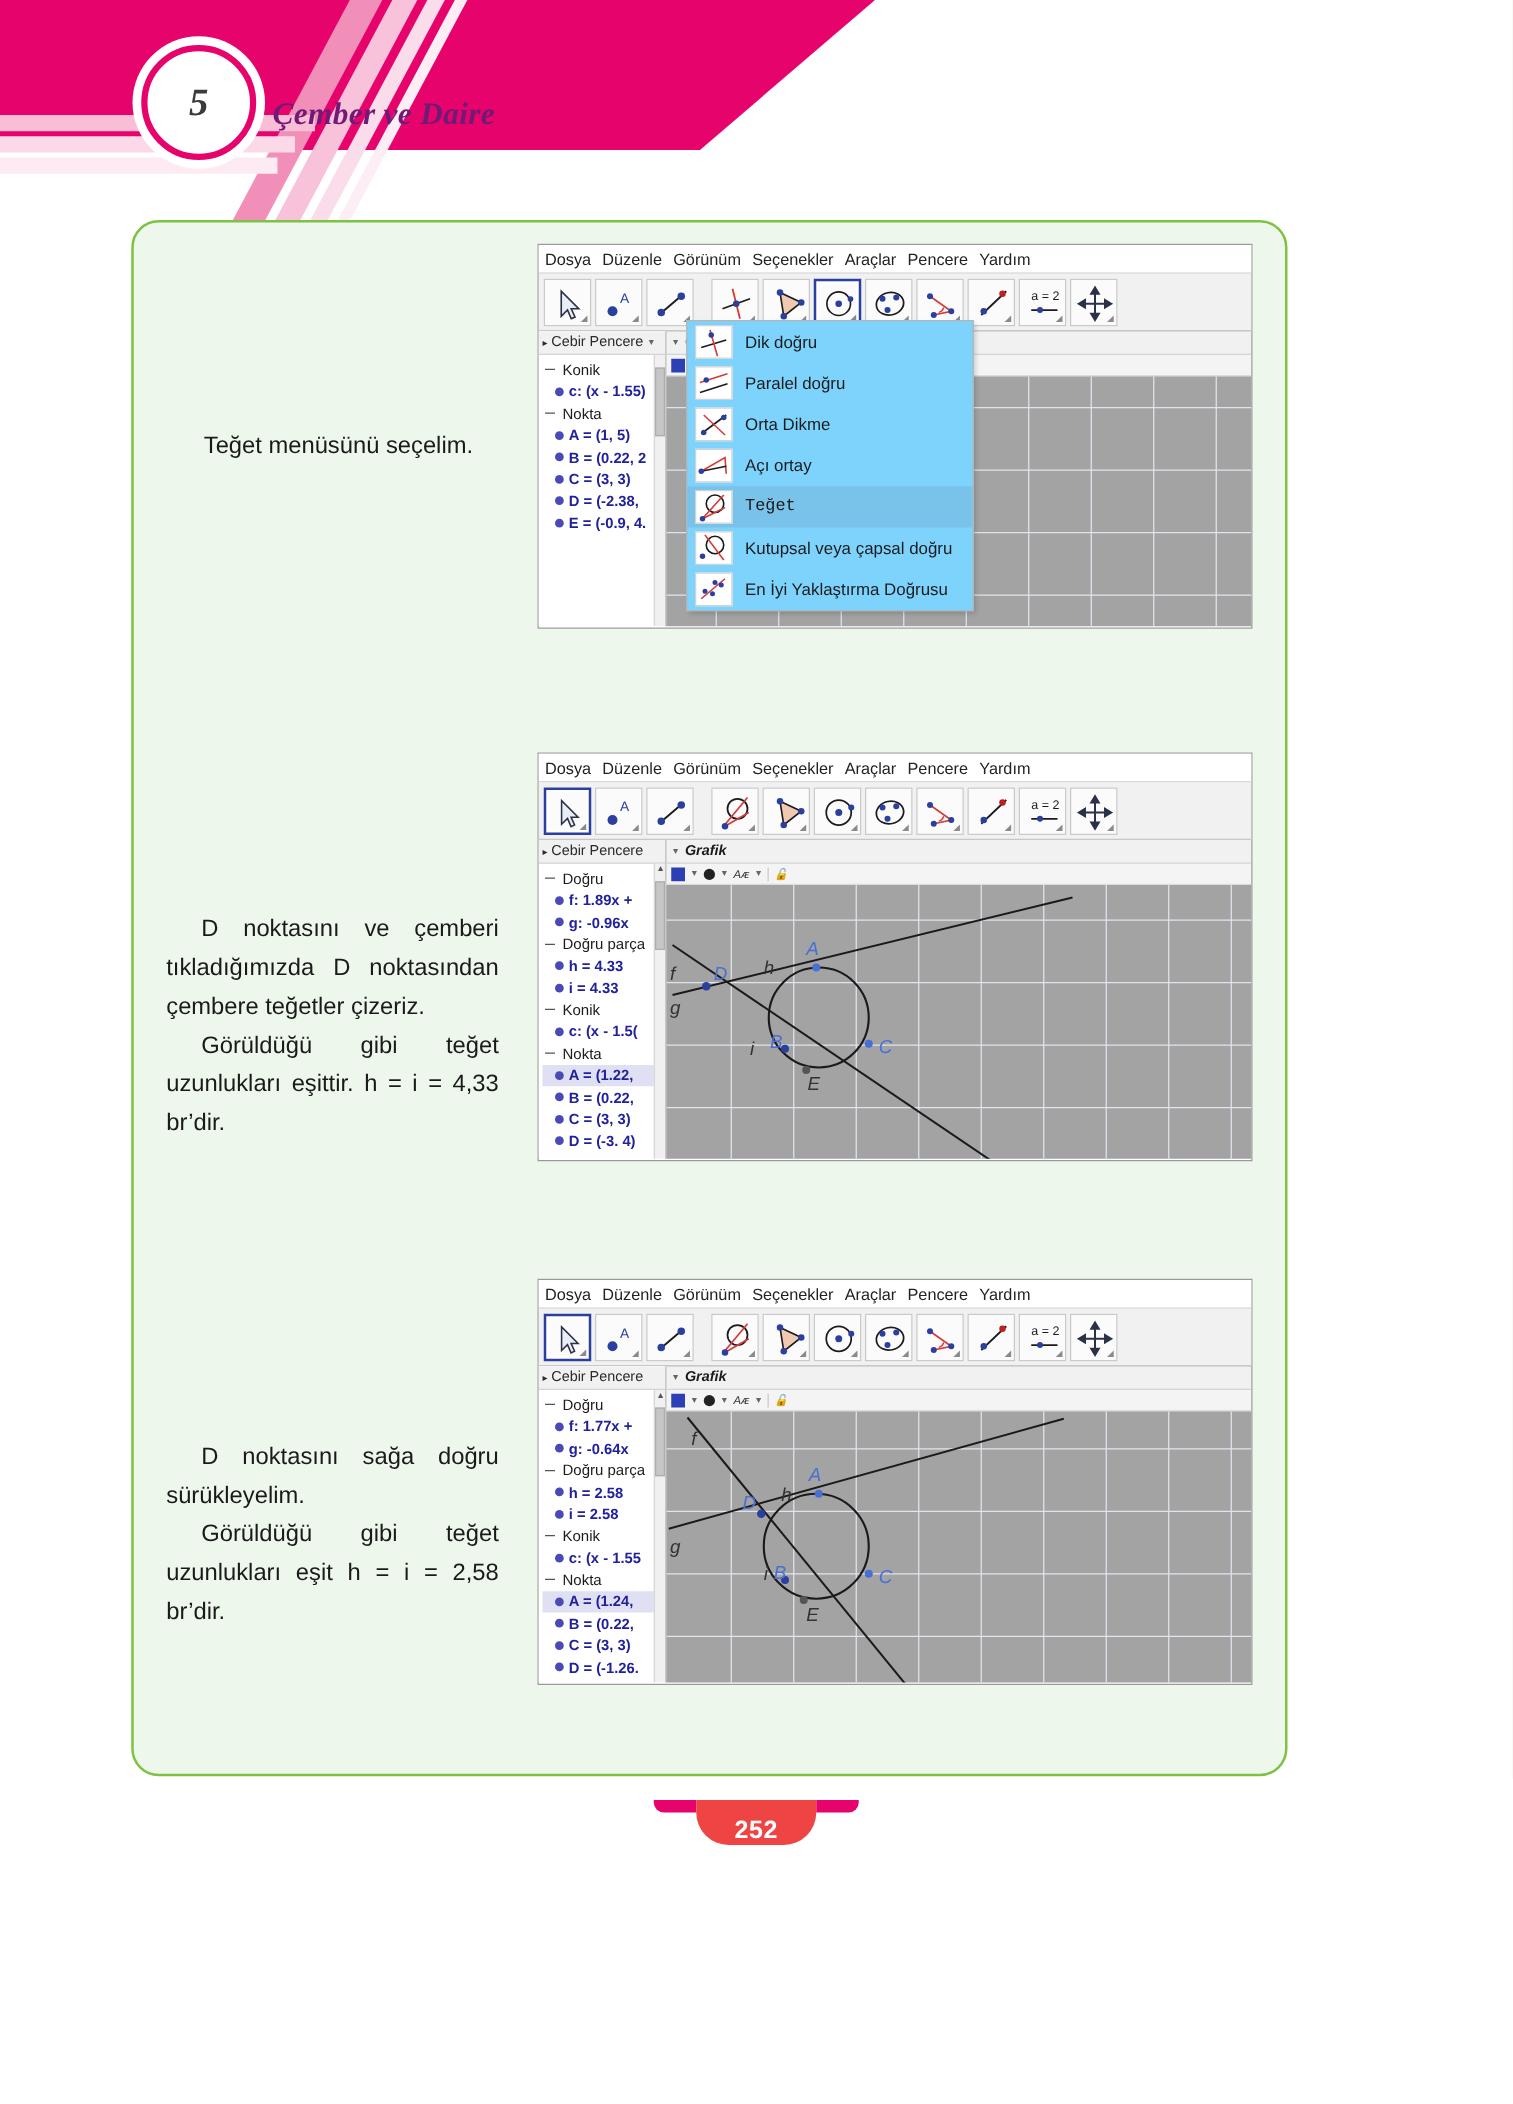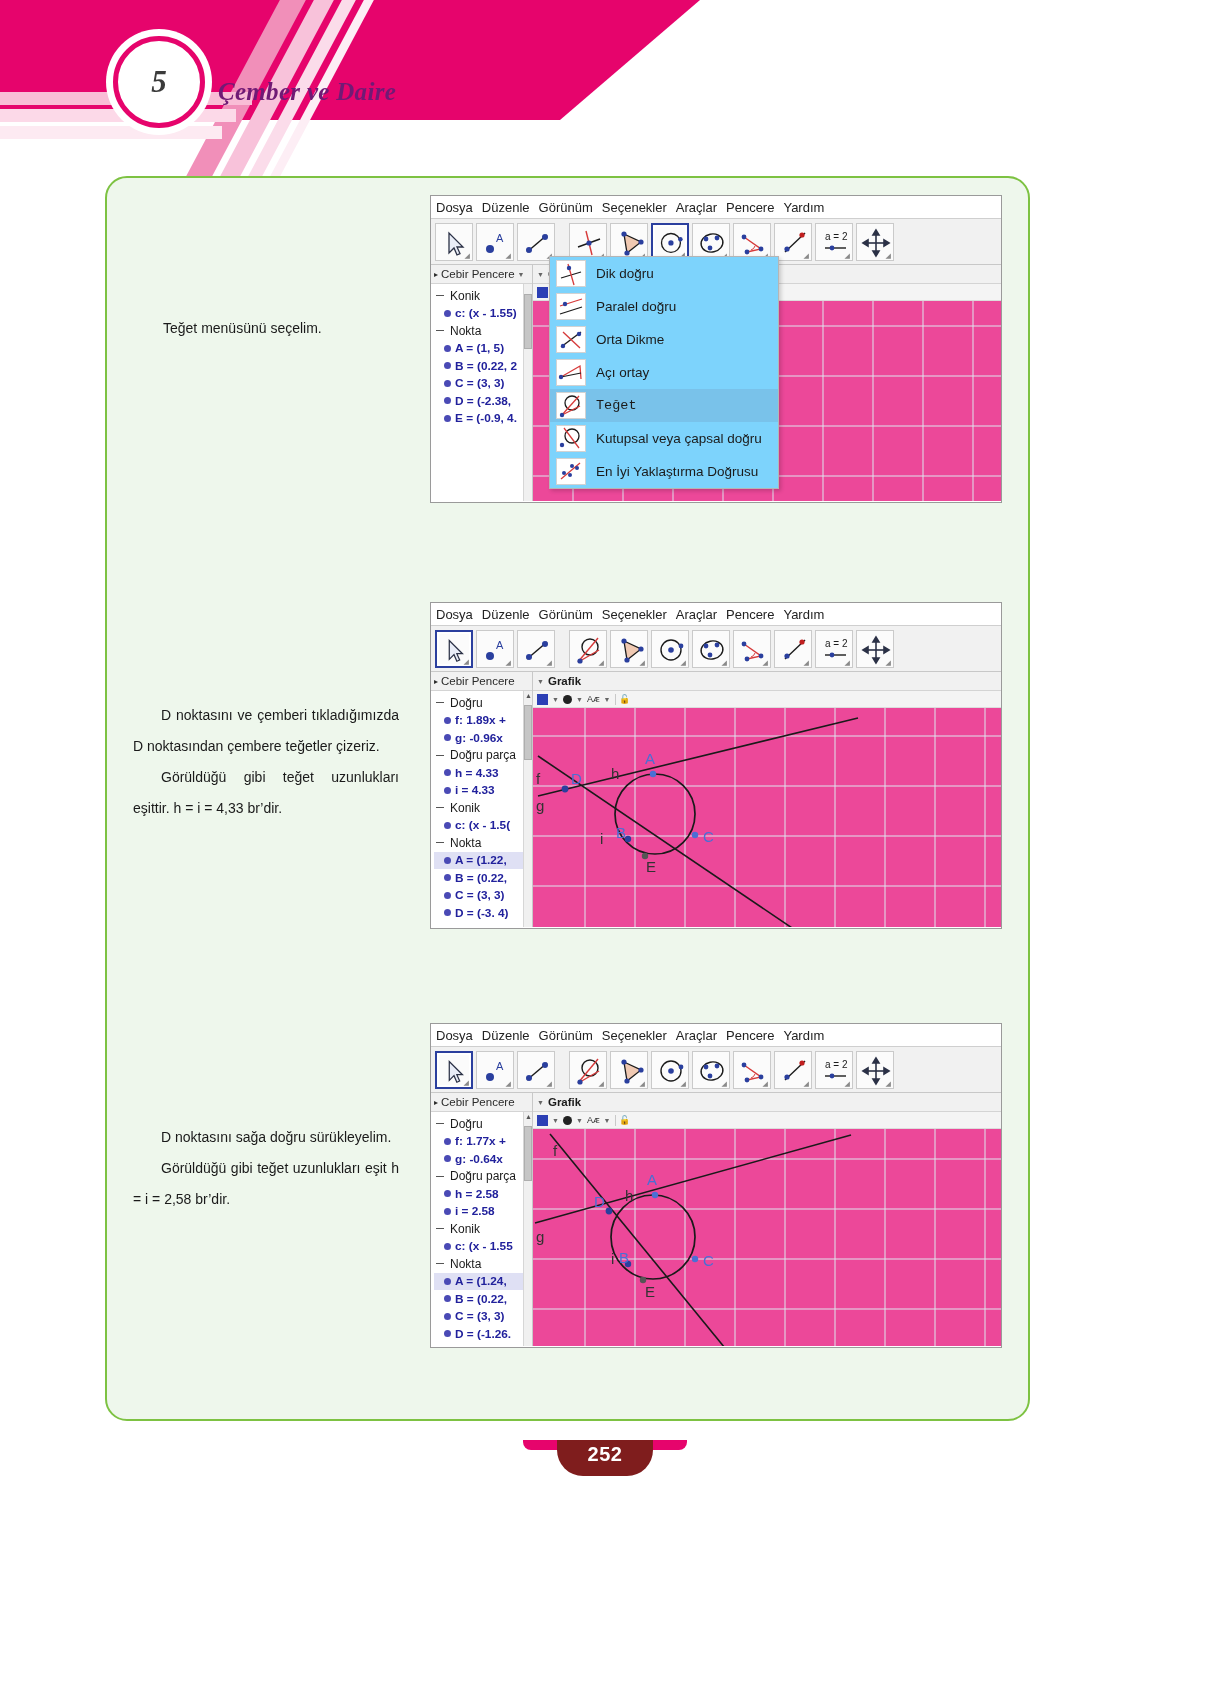--- a/index.html
+++ b/index.html
@@ -48,22 +48,22 @@
   }
 
   
   .card {
     position:absolute; left:105px; top:176px; width:925px; height:1245px;
     background:#eef7ec; border:2px solid #7dc242; border-radius:22px;
   }
 
   
   .body-text {
-    position:absolute; font-size:14px; color:#1a1a1a; line-height:31px;
-    text-align:justify; text-justify:inter-word; width:266px;
+    position:absolute; font-size:19px; color:#1a1a1a; line-height:31px;
+    text-align:justify; text-justify:inter-word; width:266px;margin-top:28px;
   }
   .body-text p { margin:0; }
   .body-text p.ind { text-indent:28px; }
 
   
   .gg {
     position:absolute; background:#ffffff;
     border:1px solid #9a9a9a;
     font-size:12.5px; color:#1b1b1b;
   }
@@ -98,21 +98,21 @@
     font-size:11.5px; color:#2a2a2a; white-space:nowrap;
   }
   .alg-list { padding:3px 0 0 3px; }
   .alg-row { display:flex; align-items:center; gap:4px; height:17.5px; white-space:nowrap; }
   .alg-row.grp { padding-left:2px; font-size:12px; color:#1b1b1b; }
   .alg-row.grp .minus { display:inline-block; width:8px; height:1px; background:#555; margin-right:2px; }
   .alg-row.item { padding-left:10px; font-weight:bold; font-size:11.8px; color:#21219c; }
   .alg-row.item .dot { width:7px; height:7px; border-radius:50%; background:#4a4ab5; flex:0 0 auto; }
   .alg-row.item.hl { background:#dfe0f4; }
 
-  .graph-pane { flex:1; position:relative; background:#ec4899; overflow:hidden; }
+  .graph-pane { flex:1; position:relative; background:#a3a3a3; overflow:hidden;font-style:italic; }
   .graph-hdr {
     height:19px; background:#f1f1f1; border-bottom:1px solid #d4d4d4;
     display:flex; align-items:center; gap:4px; padding-left:4px;
     font-size:11.5px; font-weight:bold; color:#1b1b1b;
   }
   .style-bar {
     height:17px; background:#f4f4f4; border-bottom:1px solid #dcdcdc;
     display:flex; align-items:center; gap:4px; padding-left:4px;
   }
   .swatch { width:11px; height:11px; background:#2c3fb5; }
@@ -138,23 +138,23 @@
     font-size:13.5px; color:#1b1b1b; white-space:nowrap;
   }
   .dd-item .ic { width:30px; height:27px; border:1px solid #d2d2d2; background:#fff;
                  display:flex; align-items:center; justify-content:center; flex:0 0 auto; }
   .dd-item.sel { background:#79c2ea;font-family:Liberation Mono, monospace; }
 
   
   .footer { position:absolute; left:0; top:1440px; width:1210px; height:60px; }
   .pg-shape {
     position:absolute; left:50%; top:0; transform:translateX(-50%);
-    width:96px; height:36px; background:#7f1d1d;
+    width:96px; height:36px; background:#ef4444;
     border-radius:0 0 26px 26px;
-    display:flex; align-items:flex-start; justify-content:center;
+    display:flex; align-items:flex-end; justify-content:center;
   }
   .pg-num { color:#ffffff; font-size:20px; font-weight:bold; padding-top:3px; letter-spacing:.5px; }
   .pg-wing { position:absolute; top:0; width:34px; height:10px; background:#e6046c; }
   .pg-wing.lf { left:50%; margin-left:-82px; border-radius:0 0 0 8px; }
   .pg-wing.rt { left:50%; margin-left:48px; border-radius:0 0 8px 0; }
 </style>
 </head>
 <body>
 
 <div class="header">

